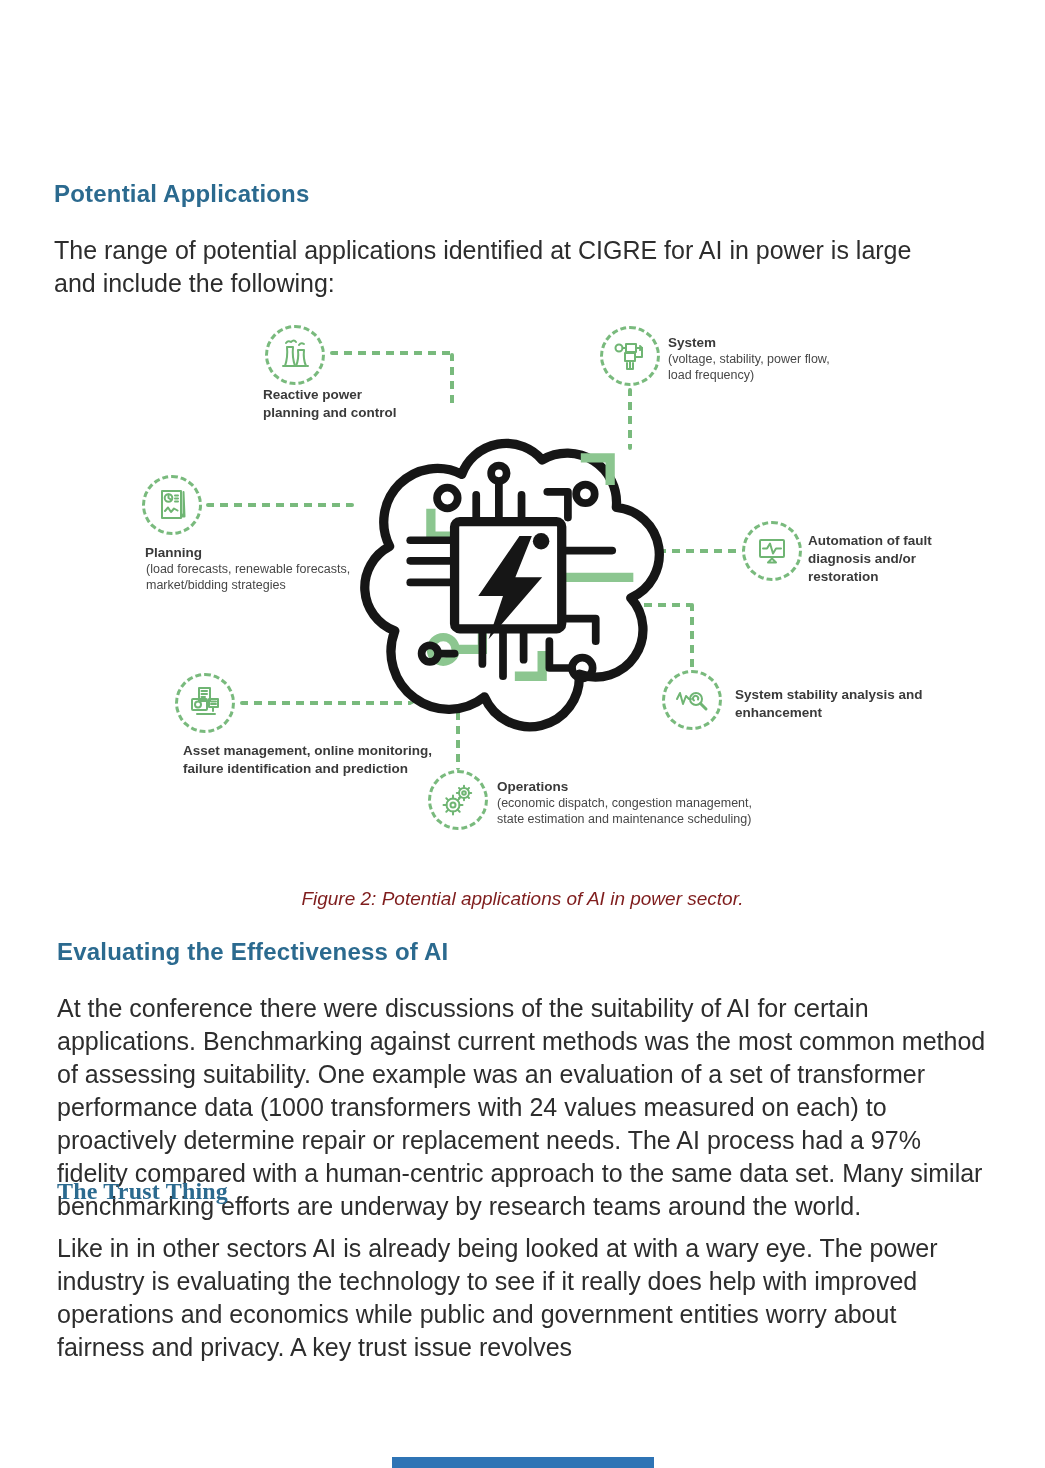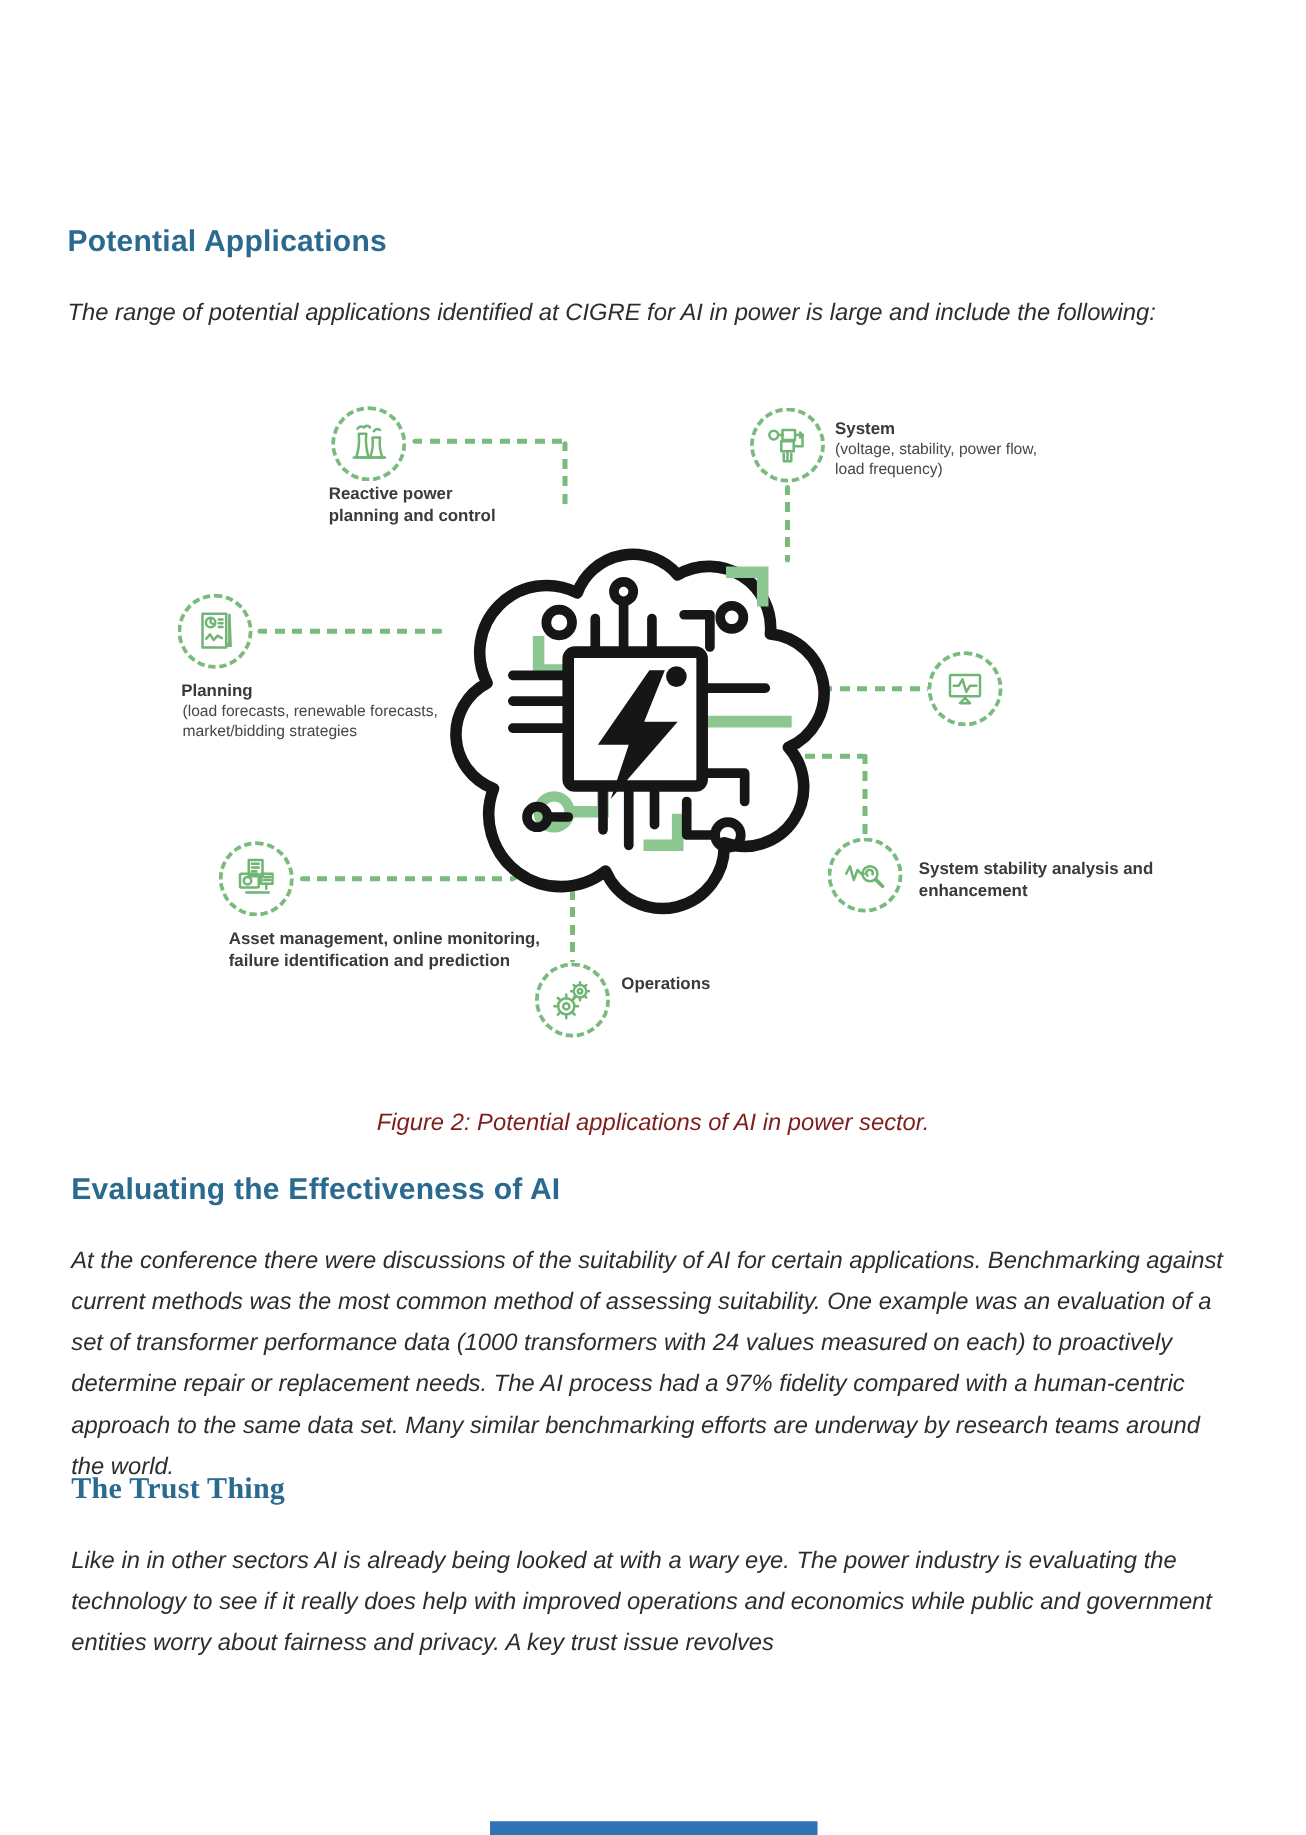--- a/index.html
+++ b/index.html
@@ -1,19 +1,19 @@
 <!DOCTYPE html>
 <html><head>
 <meta charset="utf-8">
 <style>
   html,body{margin:0;padding:0;background:#ffffff;}
   .page{position:relative;width:1045px;height:1468px;margin:0 auto;background:#fff;
         font-family:"Liberation Sans",sans-serif;overflow:hidden;}
   .heading{position:absolute;font-size:24px;font-weight:700;color:#2b6a8f;letter-spacing:.2px;}
-  .para{position:absolute;font-size:19px;line-height:33px;color:#2d2d2d;font-style:italic;}
+  .para{position:absolute;font-size:25px;line-height:33px;color:#2d2d2d;}
   .caption{position:absolute;left:0;top:888px;width:100%;text-align:center;
            font-style:italic;font-size:19px;color:#7f1d1d;}
   .fig{position:absolute;left:0;top:318px;width:1045px;height:532px;}
   .node-circle{position:absolute;width:60px;height:60px;border:3px dashed #79ba7d;
                border-radius:50%;display:flex;align-items:center;justify-content:center;
                box-sizing:border-box;background:#fff;}
   .dash-h{position:absolute;height:4px;border-radius:2px;
           background:repeating-linear-gradient(90deg,#79ba7d 0 8px,transparent 8px 14px);}
   .dash-v{position:absolute;width:4px;border-radius:2px;
           background:repeating-linear-gradient(180deg,#79ba7d 0 8px,transparent 8px 14px);}
@@ -127,20 +127,23 @@
 market/bidding strategies</div>
 
     <div class="node-circle" style="left:742px;top:203px;">
       <svg class="icon-svg" width="40" height="40" viewBox="0 0 40 40">
         <rect x="8" y="9" width="24" height="17" rx="1"></rect>
         <path d="M11 17.5 H15 L18 12.5 L21 22.5 L24 17.5 H29"></path>
         <path d="M20 26 V28"></path>
         <path d="M20 27.5 L16 31.5 H24 Z"></path>
       </svg>
     </div>
+    <div class="nt" style="left:808px;top:214px;">Automation of fault
+diagnosis and/or
+restoration</div>
 
     <div class="node-circle" style="left:662px;top:352px;">
       <svg class="icon-svg" width="40" height="40" viewBox="0 0 40 40">
         <path d="M5 19 L8 13 L11 24 L14 16 L17 19 H19"></path>
         <circle cx="24" cy="19" r="6"></circle>
         <path d="M22 20.5 a2.6 2.6 0 1 1 4 -1"></path>
         <path d="M28.5 23.5 L34 29" stroke-width="3"></path>
       </svg>
     </div>
     <div class="nt" style="left:735px;top:368px;">System stability analysis and
@@ -164,20 +167,22 @@
       <svg class="icon-svg" width="40" height="40" viewBox="0 0 40 40">
         <circle cx="15" cy="25" r="6.5"></circle>
         <circle cx="15" cy="25" r="2.5"></circle>
         <path d="M15 18.5 V15.5 M15 31.5 V34.5 M8.5 25 H5.5 M21.5 25 H24.5 M10.4 20.4 L8.3 18.3 M19.6 29.6 L21.7 31.7 M10.4 29.6 L8.3 31.7 M19.6 20.4 L21.7 18.3"></path>
         <circle cx="26" cy="13" r="5"></circle>
         <circle cx="26" cy="13" r="1.8"></circle>
         <path d="M26 8 V5.8 M26 18 V20.2 M21 13 H18.8 M31 13 H33.2 M22.5 9.5 L21 8 M29.5 16.5 L31 18 M22.5 16.5 L21 18 M29.5 9.5 L31 8"></path>
       </svg>
     </div>
     <div class="nt" style="left:497px;top:460px;">Operations</div>
+    <div class="ns" style="left:497px;top:477px;">(economic dispatch, congestion management,
+state estimation and maintenance scheduling)</div>
 
   </div>
 
   <div class="caption">Figure 2: Potential applications of AI in power sector.</div>
 
   <div class="heading" style="left:57px;top:938px;">Evaluating the Effectiveness of AI</div>
 
   <div class="para" style="left:57px;top:992px;width:932px;">At the conference there were discussions of the suitability of AI for certain applications. Benchmarking against current methods was the most common method of assessing suitability. One example was an evaluation of a set of transformer performance data (1000 transformers with 24 values measured on each) to proactively determine repair or replacement needs. The AI process had a 97% fidelity compared with a human-centric approach to the same data set. Many similar benchmarking efforts are underway by research teams around the world.</div>
 
   <div class="heading" style="left:57px;top:1178px;font-family:Liberation Serif, serif;">The Trust Thing</div>

